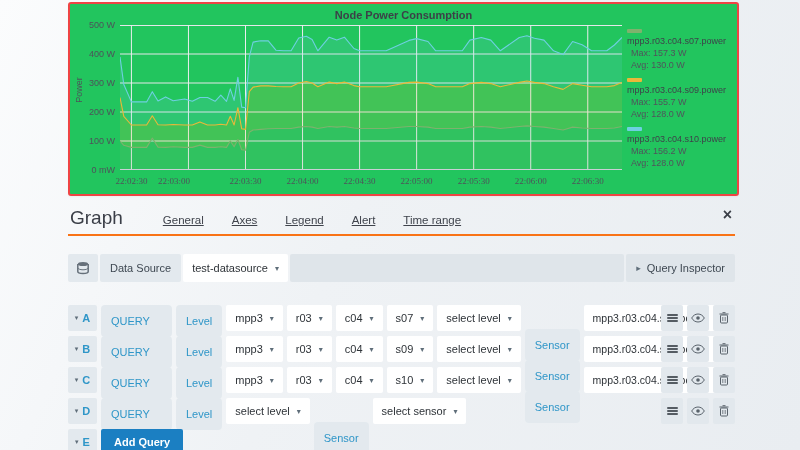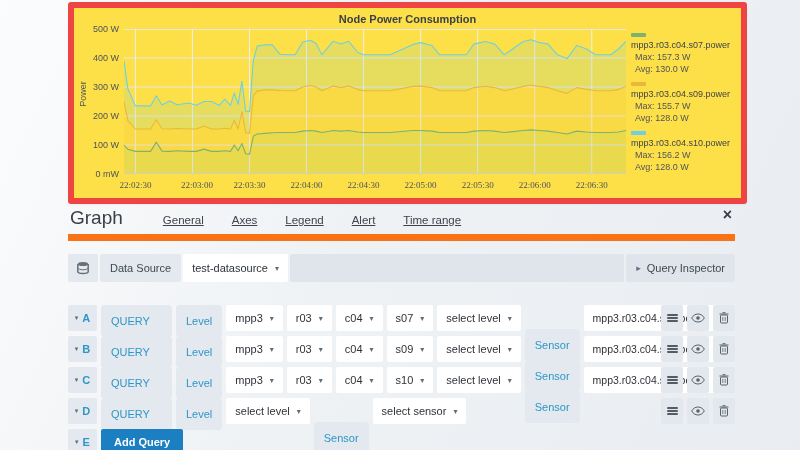--- a/index.html
+++ b/index.html
@@ -2,39 +2,39 @@
 <html><head>
 <meta charset="utf-8">
 <style>
   html,body{margin:0;padding:0;}
   body{
     width:800px;height:450px;overflow:hidden;position:relative;
     font-family:"Liberation Sans","DejaVu Sans",sans-serif;
     background:linear-gradient(115deg,#fbfcfd 0%,#eff2f5 45%,#e9edf1 100%);
   }
   
-  .panel{position:absolute;left:68px;top:2px;width:667px;height:190px;background:#fde047;
-    border:6px solid #ef4444;border-radius:3px;box-shadow:0 1px 2px rgba(0,0,0,.04);}
+  .panel{position:absolute;left:68px;top:2px;width:667px;height:190px;background:#22c55e;
+    border:2px solid #ef4444;border-radius:3px;box-shadow:0 1px 2px rgba(0,0,0,.04);}
   .panel-title{position:absolute;top:5px;left:0;right:0;text-align:center;
     font-size:11px;font-weight:700;color:#3c4048;cursor:pointer;}
   .ylabel{position:absolute;left:-1px;top:86px;transform:translate(-50%,-50%) rotate(-90deg);
     transform-origin:center;font-size:9px;color:#4e525a;margin-left:10px;}
   .plot{position:absolute;left:50px;top:21px;width:502px;height:145px;}
   .plot svg{position:absolute;left:0;top:0;}
   .ytick{position:absolute;left:2px;width:43px;text-align:right;font-size:9px;color:#4e525a;}
   .xtick{position:absolute;width:54px;text-align:center;font-size:9px;color:#4e525a;top:172px;font-family:Liberation Serif, serif;}
   .legend{position:absolute;left:557px;top:24px;width:108px;}
   .lentry{margin-bottom:7px;}
   .ldash{width:15px;height:4px;border-radius:1px;margin:1px 0 3px 0;cursor:pointer;}
   .lname{font-size:9px;color:#3e424a;line-height:11px;cursor:pointer;white-space:nowrap;}
   .lstat{font-size:9px;color:#50545c;line-height:12px;padding-left:4px;white-space:nowrap;}
   
   .editor{position:absolute;left:0;top:196px;width:800px;height:254px;}
   .editor-header{position:absolute;left:68px;top:2px;width:667px;height:36px;
-    border-bottom:7px solid #f97316;display:flex;align-items:flex-end;}
+    border-bottom:2px solid #f97316;display:flex;align-items:flex-end;}
   .editor-title{font-size:19px;color:#3a3e47;margin:0 26px 5px 2px;}
   .tabs{display:flex;align-items:flex-end;}
   .tab{font-size:11.5px;color:#3f434c;padding:9px 14px;position:relative;bottom:-1px;cursor:pointer;text-decoration:underline;}
   .tab.active{background:#fff;border:1px solid #cfd6dc;border-bottom-color:#fff;
     border-radius:2px 2px 0 0;}
   .tab.active::before{content:"";position:absolute;top:-1px;left:-1px;right:-1px;height:3px;
     background:linear-gradient(90deg,#f9ba56,#e5382e);border-radius:2px 2px 0 0;}
   .close{position:absolute;right:3px;top:9px;font-size:16px;font-weight:700;color:#3a3e47;cursor:pointer;line-height:16px;}
   .ds-row{position:absolute;left:68px;top:58px;width:667px;height:28px;display:flex;gap:2px;}
   .cell{background:#e3e9ee;display:flex;align-items:center;padding:0 10px;font-size:11px;
@@ -101,21 +101,21 @@
         <path d="M0.0 72.5 L3.8 91.3 L11.4 100.0 L26.6 100.0 L32.3 90.8 L38.0 99.8 L45.6 100.0 L53.2 99.5 L64.7 100.0 L72.3 100.0 L79.9 96.9 L87.5 100.0 L95.1 100.0 L100.8 99.2 L106.5 100.0 L110.3 91.3 L114.1 100.0 L117.9 82.7 L121.7 103.8 L125.5 104.4 L129.3 66.7 L133.1 62.1 L140.7 60.9 L148.3 60.9 L155.9 61.5 L163.5 61.8 L171.1 61.8 L178.7 58.0 L186.3 56.5 L192.1 58.0 L197.8 61.8 L209.2 57.1 L216.8 58.6 L224.4 57.1 L233.9 60.6 L239.6 61.8 L266.2 61.8 L289.0 57.4 L296.6 57.1 L308.0 58.6 L315.7 61.8 L342.3 61.8 L349.9 58.6 L361.3 57.4 L370.8 58.6 L380.3 61.8 L399.3 57.4 L406.9 56.0 L414.5 57.4 L424.0 58.6 L433.5 61.8 L443.1 64.4 L452.6 58.6 L462.1 60.3 L471.6 61.8 L479.2 61.8 L486.8 61.8 L494.4 60.6 L502.0 57.4 L502.0 101.5 L494.4 103.0 L486.8 103.5 L479.2 103.5 L471.6 103.5 L462.1 103.0 L452.6 102.1 L443.1 105.0 L433.5 103.5 L424.0 102.1 L414.5 101.5 L406.9 100.9 L399.3 101.5 L380.3 103.5 L370.8 102.1 L361.3 101.5 L349.9 102.1 L342.3 103.5 L315.7 103.5 L308.0 102.1 L296.6 101.5 L289.0 101.5 L266.2 103.5 L239.6 103.5 L233.9 103.0 L224.4 101.5 L216.8 102.1 L209.2 101.5 L197.8 103.5 L192.1 102.1 L186.3 101.5 L178.7 102.1 L171.1 103.5 L163.5 103.5 L155.9 103.5 L148.3 103.8 L140.7 104.4 L133.1 105.0 L129.3 107.3 L125.5 125.3 L121.7 124.7 L117.9 114.5 L114.1 121.8 L110.3 116.0 L106.5 122.4 L100.8 121.8 L95.1 122.4 L87.5 122.4 L79.9 120.1 L72.3 122.4 L64.7 122.4 L53.2 121.8 L45.6 122.4 L38.0 122.1 L32.3 113.1 L26.6 122.4 L11.4 122.4 L3.8 120.3 L0.0 116.0 Z" fill="#EAB839" fill-opacity="0.16"></path>
         <path d="M0.0 31.9 L3.8 59.5 L11.4 76.9 L26.6 76.9 L32.3 66.7 L38.0 76.0 L45.6 71.9 L53.2 75.7 L64.7 74.0 L72.3 76.3 L79.9 72.5 L87.5 72.5 L95.1 76.3 L100.8 70.2 L106.5 76.3 L110.3 63.8 L114.1 75.4 L117.9 52.2 L121.7 82.1 L125.5 82.7 L129.3 31.9 L133.1 17.1 L140.7 15.7 L148.3 15.9 L155.9 25.2 L163.5 25.8 L171.1 25.8 L178.7 13.0 L186.3 11.3 L192.1 14.5 L197.8 25.8 L209.2 12.2 L216.8 15.1 L224.4 12.2 L233.9 23.5 L239.6 25.8 L266.2 25.8 L289.0 15.4 L296.6 13.6 L308.0 16.5 L315.7 25.8 L342.3 25.8 L349.9 15.1 L361.3 12.5 L370.8 15.1 L380.3 25.8 L399.3 12.5 L406.9 10.7 L414.5 13.3 L424.0 15.1 L433.5 25.8 L443.1 29.6 L452.6 16.5 L462.1 19.7 L471.6 25.8 L479.2 25.8 L486.8 25.8 L494.4 20.0 L502.0 12.5 L502.0 57.4 L494.4 60.6 L486.8 61.8 L479.2 61.8 L471.6 61.8 L462.1 60.3 L452.6 58.6 L443.1 64.4 L433.5 61.8 L424.0 58.6 L414.5 57.4 L406.9 56.0 L399.3 57.4 L380.3 61.8 L370.8 58.6 L361.3 57.4 L349.9 58.6 L342.3 61.8 L315.7 61.8 L308.0 58.6 L296.6 57.1 L289.0 57.4 L266.2 61.8 L239.6 61.8 L233.9 60.6 L224.4 57.1 L216.8 58.6 L209.2 57.1 L197.8 61.8 L192.1 58.0 L186.3 56.5 L178.7 58.0 L171.1 61.8 L163.5 61.8 L155.9 61.5 L148.3 60.9 L140.7 60.9 L133.1 62.1 L129.3 66.7 L125.5 104.4 L121.7 103.8 L117.9 82.7 L114.1 100.0 L110.3 91.3 L106.5 100.0 L100.8 99.2 L95.1 100.0 L87.5 100.0 L79.9 96.9 L72.3 100.0 L64.7 100.0 L53.2 99.5 L45.6 100.0 L38.0 99.8 L32.3 90.8 L26.6 100.0 L11.4 100.0 L3.8 91.3 L0.0 72.5 Z" fill="#6ED0E0" fill-opacity="0.16"></path>
         <path d="M0.0 116.0 L3.8 120.3 L11.4 122.4 L26.6 122.4 L32.3 113.1 L38.0 122.1 L45.6 122.4 L53.2 121.8 L64.7 122.4 L72.3 122.4 L79.9 120.1 L87.5 122.4 L95.1 122.4 L100.8 121.8 L106.5 122.4 L110.3 116.0 L114.1 121.8 L117.9 114.5 L121.7 124.7 L125.5 125.3 L129.3 107.3 L133.1 105.0 L140.7 104.4 L148.3 103.8 L155.9 103.5 L163.5 103.5 L171.1 103.5 L178.7 102.1 L186.3 101.5 L192.1 102.1 L197.8 103.5 L209.2 101.5 L216.8 102.1 L224.4 101.5 L233.9 103.0 L239.6 103.5 L266.2 103.5 L289.0 101.5 L296.6 101.5 L308.0 102.1 L315.7 103.5 L342.3 103.5 L349.9 102.1 L361.3 101.5 L370.8 102.1 L380.3 103.5 L399.3 101.5 L406.9 100.9 L414.5 101.5 L424.0 102.1 L433.5 103.5 L443.1 105.0 L452.6 102.1 L462.1 103.0 L471.6 103.5 L479.2 103.5 L486.8 103.5 L494.4 103.0 L502.0 101.5 " fill="none" stroke="#7EB26D" stroke-width="1.1" stroke-linejoin="round"></path>
         <path d="M0.0 72.5 L3.8 91.3 L11.4 100.0 L26.6 100.0 L32.3 90.8 L38.0 99.8 L45.6 100.0 L53.2 99.5 L64.7 100.0 L72.3 100.0 L79.9 96.9 L87.5 100.0 L95.1 100.0 L100.8 99.2 L106.5 100.0 L110.3 91.3 L114.1 100.0 L117.9 82.7 L121.7 103.8 L125.5 104.4 L129.3 66.7 L133.1 62.1 L140.7 60.9 L148.3 60.9 L155.9 61.5 L163.5 61.8 L171.1 61.8 L178.7 58.0 L186.3 56.5 L192.1 58.0 L197.8 61.8 L209.2 57.1 L216.8 58.6 L224.4 57.1 L233.9 60.6 L239.6 61.8 L266.2 61.8 L289.0 57.4 L296.6 57.1 L308.0 58.6 L315.7 61.8 L342.3 61.8 L349.9 58.6 L361.3 57.4 L370.8 58.6 L380.3 61.8 L399.3 57.4 L406.9 56.0 L414.5 57.4 L424.0 58.6 L433.5 61.8 L443.1 64.4 L452.6 58.6 L462.1 60.3 L471.6 61.8 L479.2 61.8 L486.8 61.8 L494.4 60.6 L502.0 57.4 " fill="none" stroke="#EAB839" stroke-width="1.1" stroke-linejoin="round"></path>
         <path d="M0.0 31.9 L3.8 59.5 L11.4 76.9 L26.6 76.9 L32.3 66.7 L38.0 76.0 L45.6 71.9 L53.2 75.7 L64.7 74.0 L72.3 76.3 L79.9 72.5 L87.5 72.5 L95.1 76.3 L100.8 70.2 L106.5 76.3 L110.3 63.8 L114.1 75.4 L117.9 52.2 L121.7 82.1 L125.5 82.7 L129.3 31.9 L133.1 17.1 L140.7 15.7 L148.3 15.9 L155.9 25.2 L163.5 25.8 L171.1 25.8 L178.7 13.0 L186.3 11.3 L192.1 14.5 L197.8 25.8 L209.2 12.2 L216.8 15.1 L224.4 12.2 L233.9 23.5 L239.6 25.8 L266.2 25.8 L289.0 15.4 L296.6 13.6 L308.0 16.5 L315.7 25.8 L342.3 25.8 L349.9 15.1 L361.3 12.5 L370.8 15.1 L380.3 25.8 L399.3 12.5 L406.9 10.7 L414.5 13.3 L424.0 15.1 L433.5 25.8 L443.1 29.6 L452.6 16.5 L462.1 19.7 L471.6 25.8 L479.2 25.8 L486.8 25.8 L494.4 20.0 L502.0 12.5 " fill="none" stroke="#6ED0E0" stroke-width="1.1" stroke-linejoin="round"></path>
         <line x1="0" y1="144.5" x2="502" y2="144.5" stroke="#c9cfd5" stroke-width="1"></line>
       </svg>
   </div>
   <div id="xticks">
       <span class="xtick" style="left: 34.4091px;">22:02:30</span>
-      <span class="xtick" style="left: 85px; text-align: right;">22:03:00</span>
+      <span class="xtick" style="left: 77px;">22:03:00</span>
       <span class="xtick" style="left: 148.5px;">22:03:30</span>
       <span class="xtick" style="left: 205.545px;">22:04:00</span>
       <span class="xtick" style="left: 262.591px;">22:04:30</span>
       <span class="xtick" style="left: 319.636px;">22:05:00</span>
       <span class="xtick" style="left: 376.682px;">22:05:30</span>
       <span class="xtick" style="left: 433.727px;">22:06:00</span>
       <span class="xtick" style="left: 490.773px;">22:06:30</span>
     </div>
   <div class="legend" id="legend">
       <div class="lentry">

